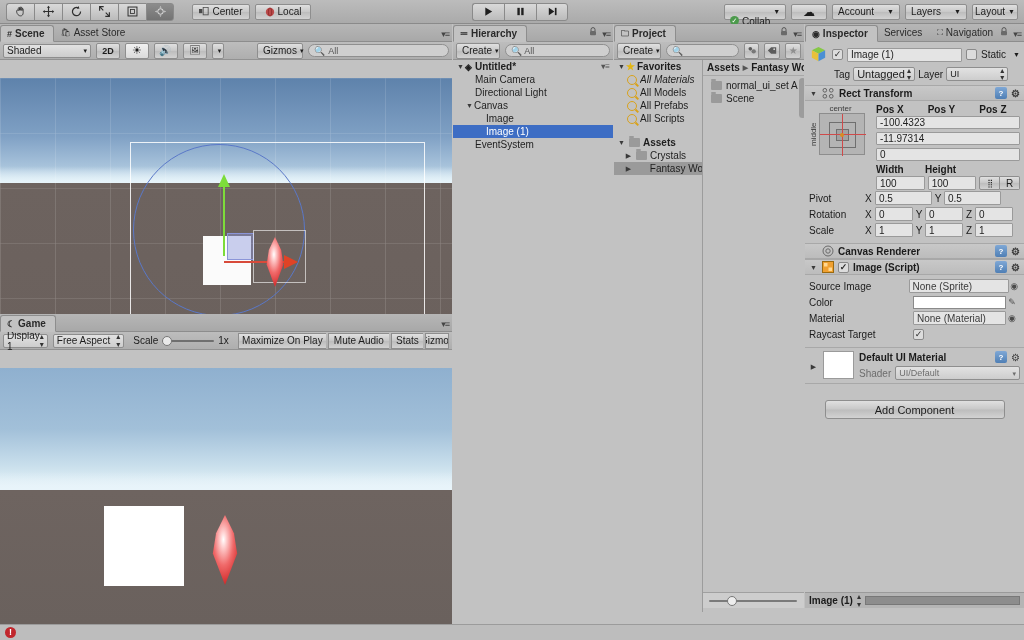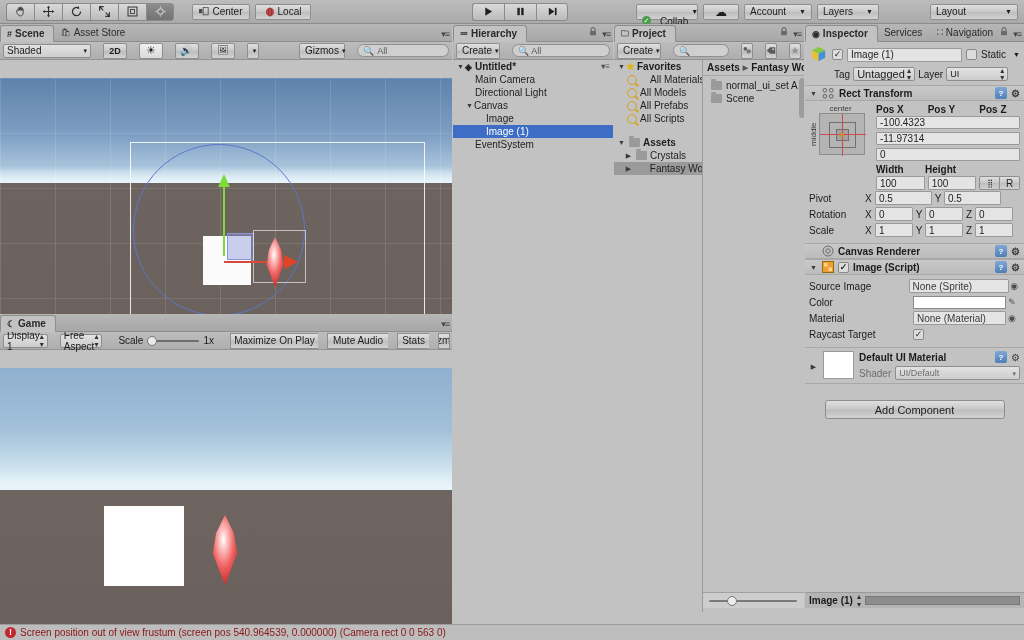--- a/index.html
+++ b/index.html
@@ -81,21 +81,21 @@
     border: 1px solid #8d8d8d;
     border-bottom: 1px solid #c2c2c2;
     margin-bottom: -1px;
     font-weight: bold;
   }
   .tabmenu { position:absolute; right:3px; bottom:2px; font-size:9px; color:#444; letter-spacing:-1px;}
   .panel-toolbar {
     height: 18px;
     background: linear-gradient(to bottom,#bdbdbd,#aeaeae);
     border-bottom: 1px solid #929292;
-    display: flex; align-items: center; gap: 12px;
+    display: flex; align-items: center; gap: 5px;
     padding: 0 3px;
   }
   .panel-body { background: #c2c2c2; overflow: hidden; position: relative; }
 
   
   #toolbar {
     position:absolute; left:0; top:0; width:1024px; height:24px;
     background: linear-gradient(to bottom,#bcbcbc 0%,#aaaaaa 100%);
     border-bottom: 1px solid #8a8a8a;
     display:flex; align-items:center;
@@ -254,38 +254,38 @@
       <div class="playbtn">
         <svg width="11" height="11" viewBox="0 0 12 12">
             <path d="M2 2 L8 6 L2 10 Z" fill="#1f1f1f"></path>
             <rect x="8.6" y="2" width="1.8" height="8" fill="#1f1f1f"></rect>
           </svg>
       </div>
     </div>
 
     <div style="position:absolute; right:6px; display:flex; gap:5px; align-items:center;">
       <div class="btn" style="width:62px; justify-content:space-between;">
-        <span style="display:flex;align-items:flex-start;gap:9px;margin-top:20px;">
+        <span style="display:flex;align-items:flex-start;gap:3px;margin-top:20px;">
           <span style="width:9px;height:9px;border-radius:50%;background:#4c9a4c;color:#fff;font-size:7px;display:flex;align-items:center;justify-content:center;line-height:1;">✓</span>
           <span>Collab</span>
         </span>
         <span class="caret">▼</span>
       </div>
       <div class="btn" style="width:36px;">
         <span style="font-size:12px;line-height:1;">☁</span>
       </div>
       <div class="btn" style="width:68px; justify-content:space-between;">
         <span>Account</span>
         <span class="caret">▼</span>
       </div>
       <div class="btn" style="width:62px; justify-content:space-between;">
         <span>Layers</span>
         <span class="caret">▼</span>
       </div>
-      <div class="btn" style="width:88px; justify-content:space-between;margin-left:46px;">
+      <div class="btn" style="width:46px; ">
         <span>Layout</span>
         <span class="caret">▼</span>
       </div>
     </div>
   </div>
 
   <div class="panel" style="left:0; top:24px; width:452px; height:290px;">
     <div class="tabbar">
       <div class="tab active">
         <span style="font-size:9px;">#</span>
@@ -495,21 +495,21 @@
     </div>
 
     <div class="panel-body" style="height:552px; display:flex;">
 
       <div style="width:89px; border-right:1px solid #9c9c9c; background:#c2c2c2;">
         <div class="row" style="padding-left:3px;font-weight:bold;">
           <span class="tri">▼</span>
           <span style="color:#e2b512;font-size:10px;margin-right:2px;line-height:1;">★</span>
           <span>Favorites</span>
         </div>
-        <div class="row" style="padding-left:13px;gap:13px;">
+        <div class="row" style="padding-left:13px;gap:3px;font-style:italic;">
           <span class="magnifier"></span>
           <span style="overflow:hidden;white-space:nowrap;">All Materials</span>
         </div>
         <div class="row" style="padding-left:13px;gap:3px;">
           <span class="magnifier"></span>
           <span>All Models</span>
         </div>
         <div class="row" style="padding-left:13px;gap:3px;">
           <span class="magnifier"></span>
           <span>All Prefabs</span>
@@ -823,16 +823,15 @@
 
     <div style="position:absolute;left:0;bottom:16px;width:219px;height:16px;background:#b5b5b5;border-top:1px solid #9a9a9a;display:flex;align-items:center;padding:0 4px;gap:4px;">
       <span style="font-weight:bold;font-size:10px;">Image (1)</span>
       <span class="stepper">▴<br>▾</span>
       <div style="flex:1;height:9px;background:#8d8d8d;border:1px solid #787878;"></div>
     </div>
   </div>
 
   <div id="statusbar">
     <span class="errdot">!</span>
-    <span>Screen position out of view frustum (screen pos 540.964539, 0.000000) (Camera rect 0 0 563 0)</span>
   </div>
 
 </div>
 
 </body></html>

